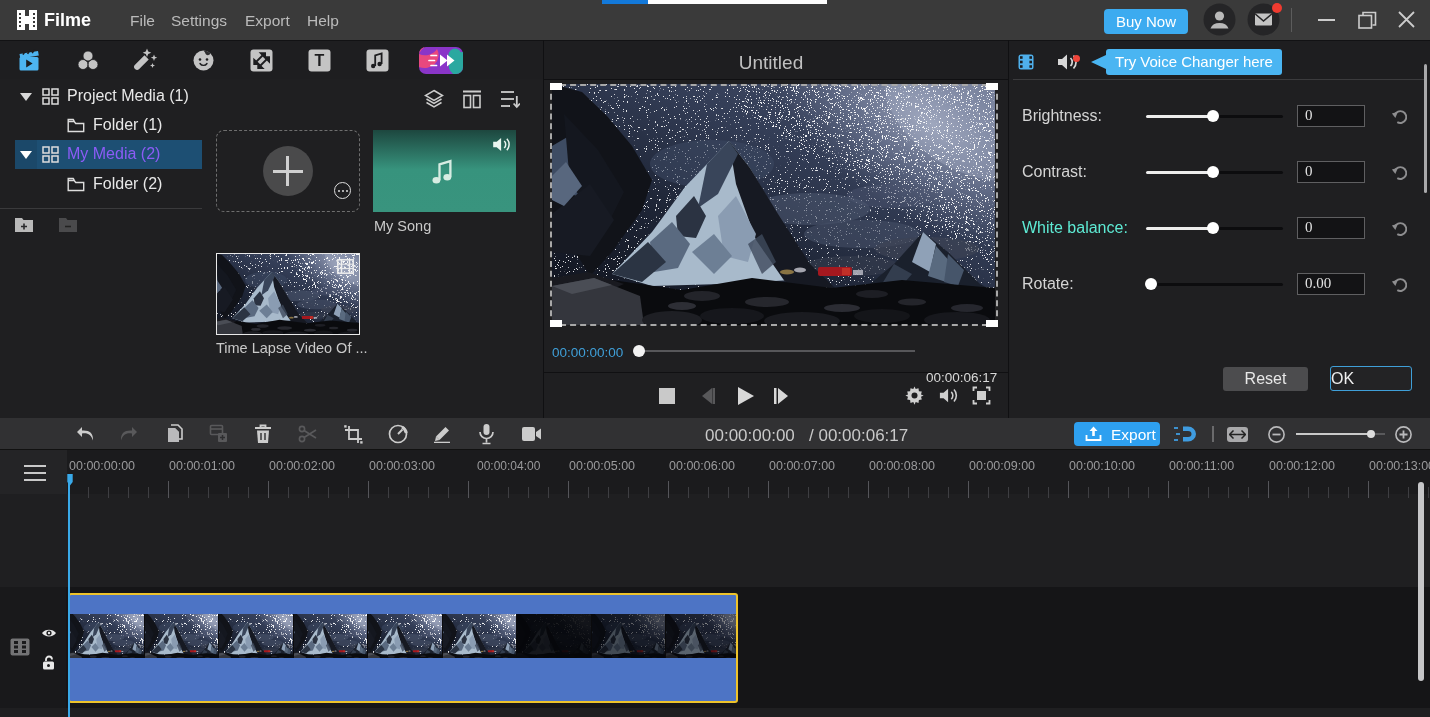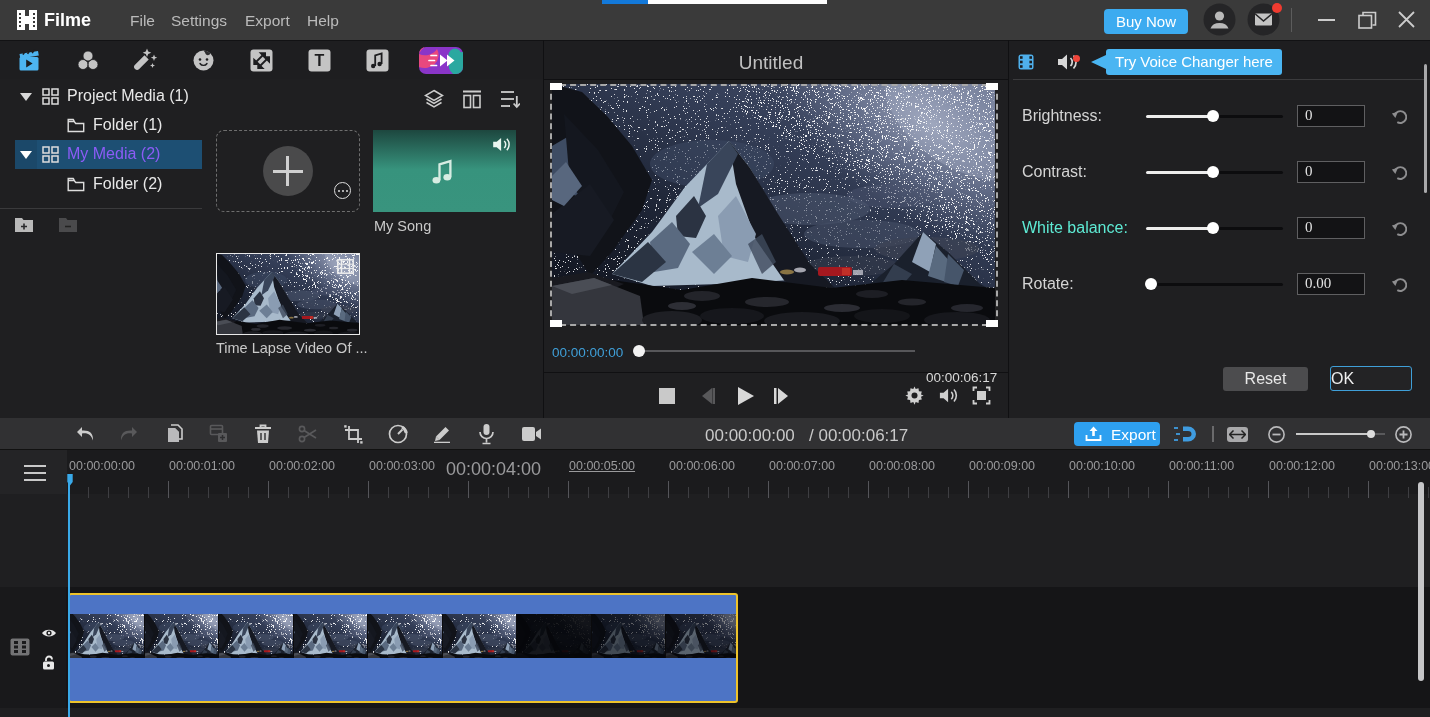--- a/index.html
+++ b/index.html
@@ -460,22 +460,22 @@
   <div class="abs" style="left:0;top:450px;width:1430px;height:44px;background:#1b1b1d;"></div>
   <div class="abs" style="left:0;top:450px;width:67px;height:44px;background:#242426;"></div>
   <div class="abs" style="left:24px;top:465px;width:22px;height:2.2px;background:#c9c9c9;"></div>
   <div class="abs" style="left:24px;top:472px;width:22px;height:2.2px;background:#c9c9c9;"></div>
   <div class="abs" style="left:24px;top:479px;width:22px;height:2.2px;background:#c9c9c9;"></div>
 
   <div class="abs" style="left:69px;top:459px;font-size:12.5px;color:#9a9a9c;">00:00:00:00</div>
   <div class="abs" style="left:169px;top:459px;font-size:12.5px;color:#9a9a9c;">00:00:01:00</div>
   <div class="abs" style="left:269px;top:459px;font-size:12.5px;color:#9a9a9c;">00:00:02:00</div>
   <div class="abs" style="left:369px;top:459px;font-size:12.5px;color:#9a9a9c;">00:00:03:00</div>
-  <div class="abs" style="left:446px;top:459px;font-size:18px;color:#9a9a9c;">00:00:04:00</div>
-  <div class="abs" style="left:569px;top:459px;font-size:12.5px;color:#9a9a9c;text-decoration:underline;">00:00:05:00</div>
+  <div class="abs" style="left:477px;top:459px;font-size:12px;color:#9a9a9c;">00:00:04:00</div>
+  <div class="abs" style="left:569px;top:459px;font-size:12.5px;color:#9a9a9c;">00:00:05:00</div>
   <div class="abs" style="left:669px;top:459px;font-size:12.5px;color:#9a9a9c;">00:00:06:00</div>
   <div class="abs" style="left:769px;top:459px;font-size:12.5px;color:#9a9a9c;">00:00:07:00</div>
   <div class="abs" style="left:869px;top:459px;font-size:12.5px;color:#9a9a9c;">00:00:08:00</div>
   <div class="abs" style="left:969px;top:459px;font-size:12.5px;color:#9a9a9c;">00:00:09:00</div>
   <div class="abs" style="left:1069px;top:459px;font-size:12.5px;color:#9a9a9c;">00:00:10:00</div>
   <div class="abs" style="left:1169px;top:459px;font-size:12.5px;color:#9a9a9c;">00:00:11:00</div>
   <div class="abs" style="left:1269px;top:459px;font-size:12.5px;color:#9a9a9c;">00:00:12:00</div>
   <div class="abs" style="left:1369px;top:459px;font-size:12.5px;color:#9a9a9c;">00:00:13:00</div>
   <div class="abs" style="left:68px;top:481px;width:1px;height:17px;background:#55555a;"></div>
   <div class="abs" style="left:88px;top:487px;width:1px;height:11px;background:#3e3e42;"></div>

